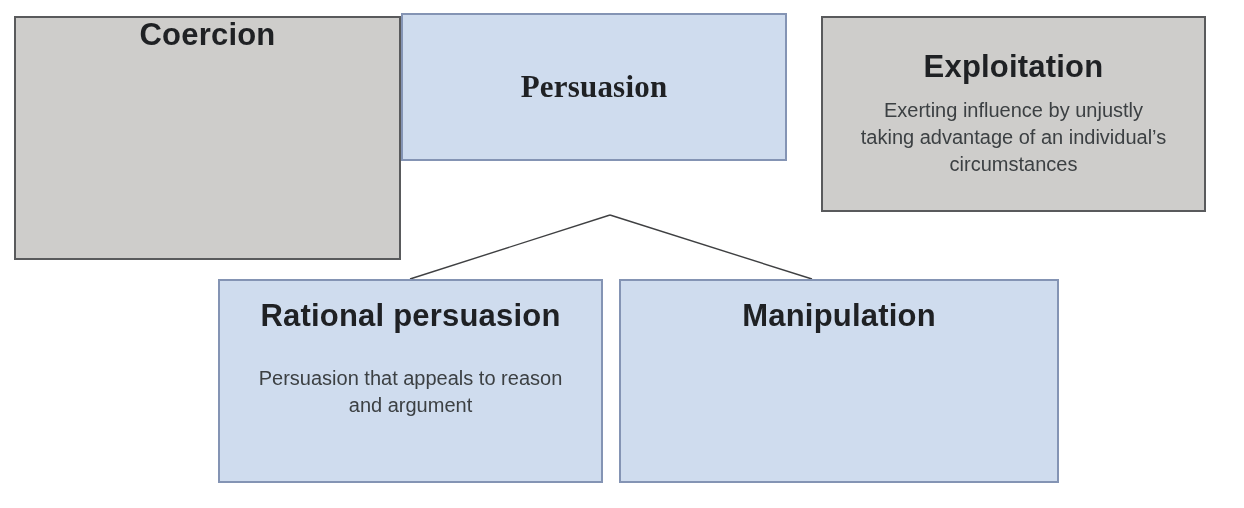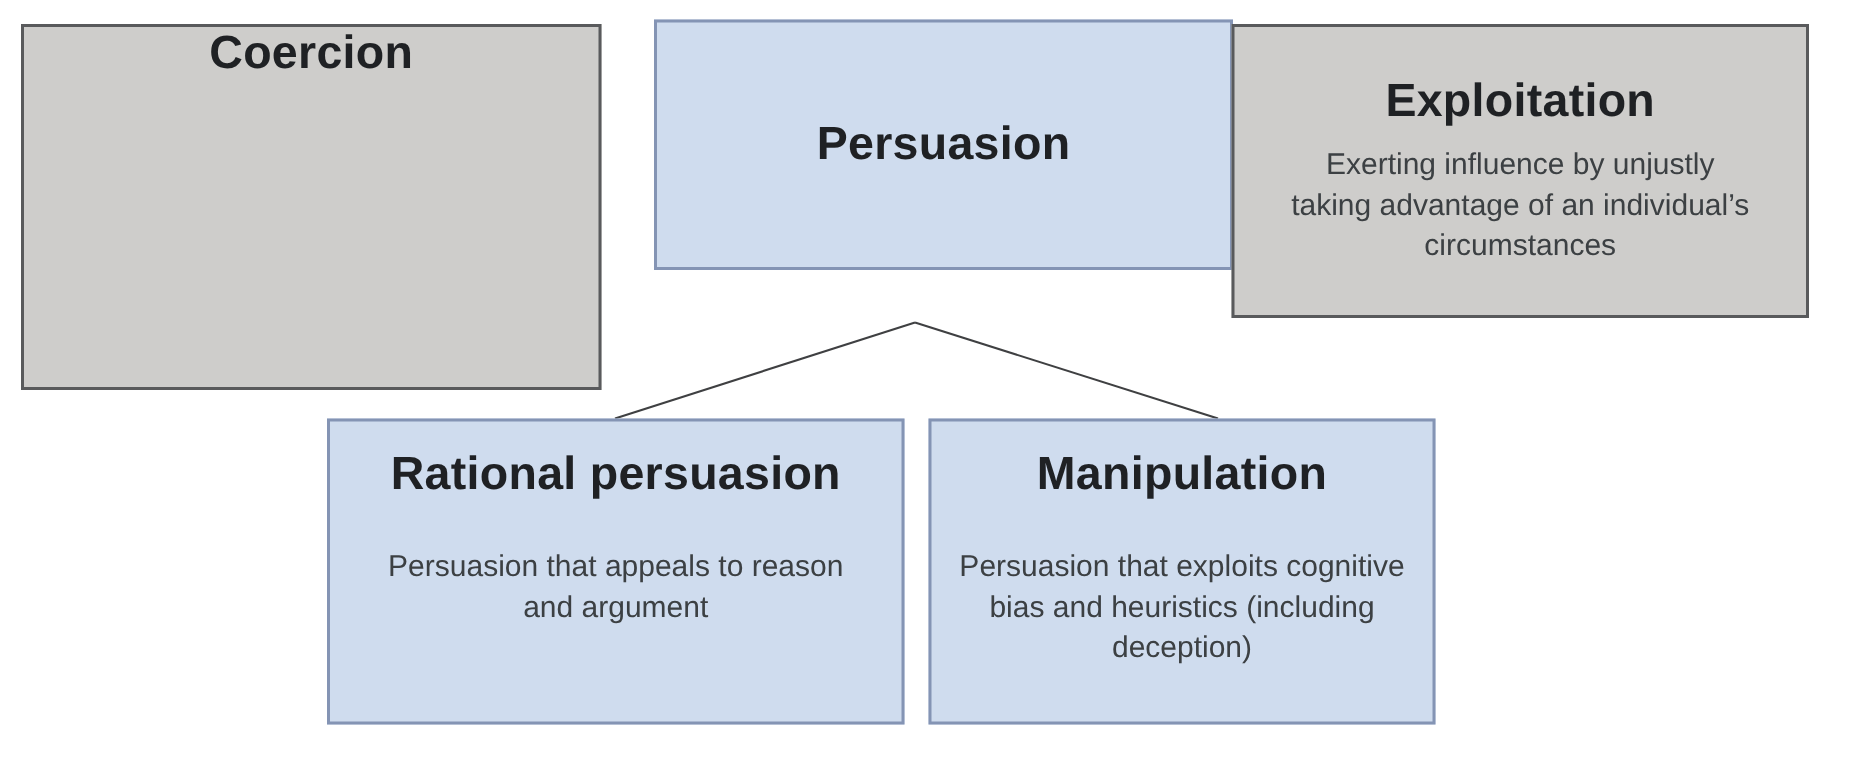--- a/index.html
+++ b/index.html
@@ -57,24 +57,24 @@
     line-height: 1.1;
   }
   .node-description {
     font-size: 20px;
     color: var(--body-text, #3c4043);
     line-height: 27px;
     white-space: pre-line;
   }
   
   #node-coercion      { left: 14px;  top: 16px;  width: 387px; height: 244px; justify-content: space-between; }
-  #node-persuasion    { left: 436px; top: 13px;  width: 386px; height: 167px; }
+  #node-persuasion    { left: 401px; top: 13px;  width: 386px; height: 148px; font-family: Liberation Serif, serif; }
   #node-exploitation  { left: 821px; top: 16px;  width: 385px; height: 196px; }
   #node-rational      { left: 218px; top: 279px; width: 385px; height: 204px; }
-  #node-manipulation  { left: 619px; top: 279px; width: 338px; height: 204px; }
+  #node-manipulation  { left: 619px; top: 279px; width: 440px; height: 204px; }
 </style>
 </head>
 <body>
 
 <div class="canvas">
 
   <svg class="edges-layer" viewBox="0 0 1244 508" xmlns="http://www.w3.org/2000/svg">
     <line x1="610" y1="215" x2="410" y2="279" stroke="#3f4042" stroke-width="1.4"></line>
     <line x1="610" y1="215" x2="812" y2="279" stroke="#3f4042" stroke-width="1.4"></line>
   </svg>
@@ -95,18 +95,15 @@
 
   <div class="node gray top-row" id="node-exploitation">
     <div class="node-title">Exploitation</div>
     <div class="node-description">Exerting influence by unjustly
 taking advantage of an individual’s
 circumstances</div>
   </div>
 
   <div class="node blue bottom-row" id="node-manipulation">
     <div class="node-title">Manipulation</div>
-    <div class="node-description">Persuasion that exploits cognitive
-bias and heuristics (including
-deception)</div>
   </div>
 
 </div>
 
 </body></html>

